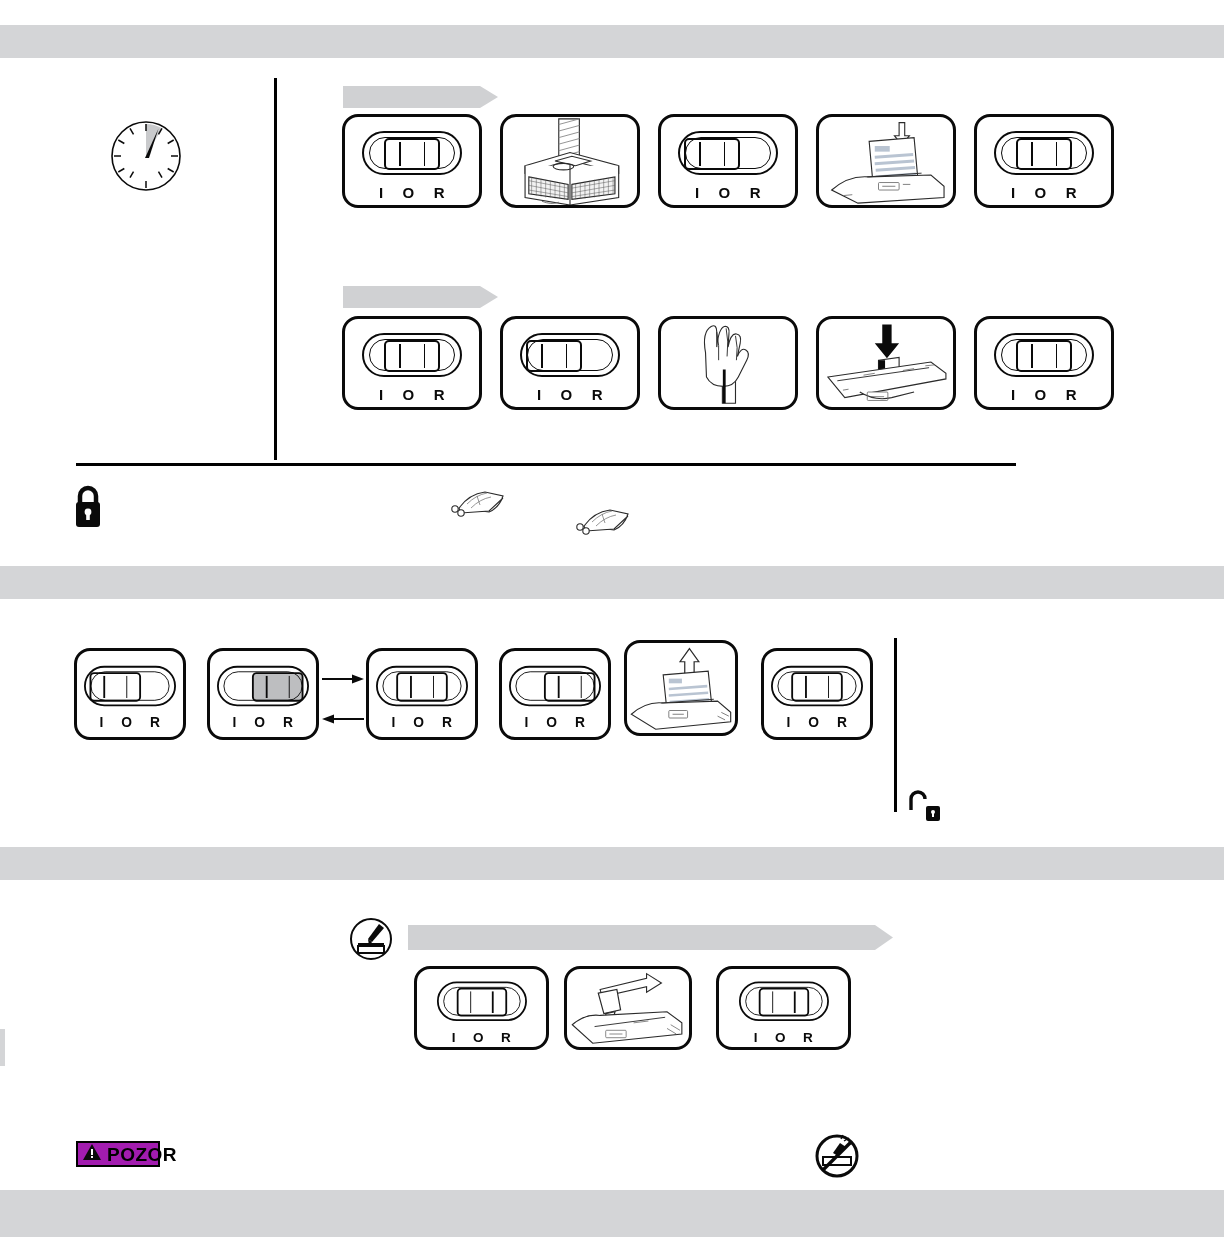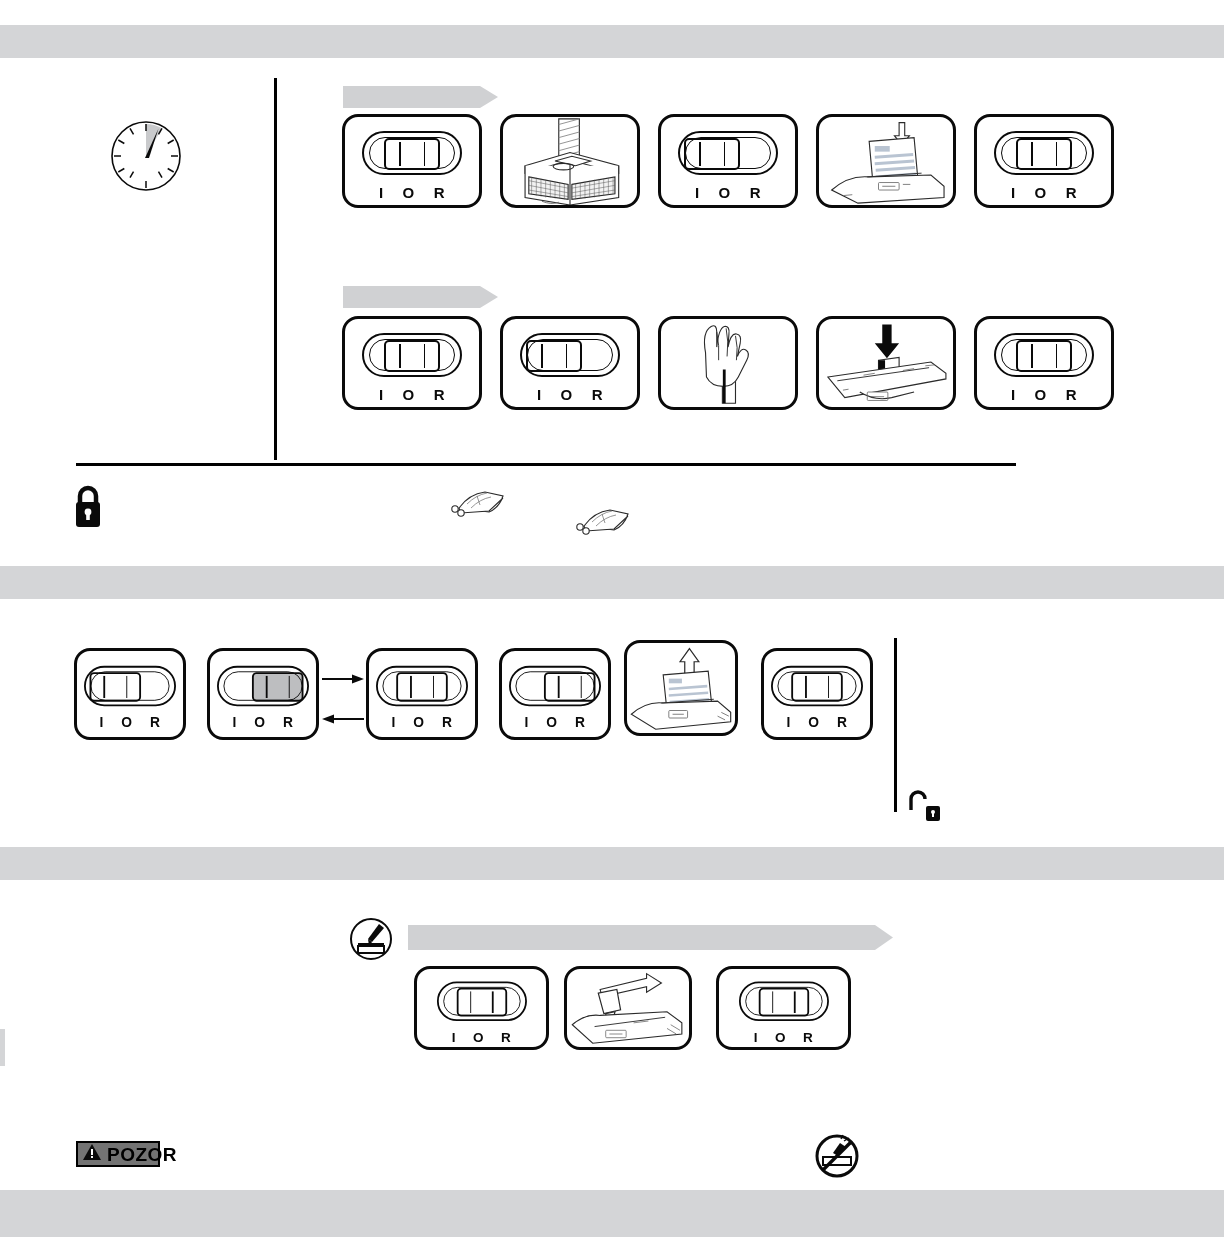--- a/index.html
+++ b/index.html
@@ -133,21 +133,21 @@
   .illus svg { display: block; width: 100%; height: 100%; }
 
   
   .icon-abs { position: absolute; }
   .icon-abs svg { display: block; }
 
   
   .caution {
     position: absolute;
     border: 2.5px solid #000;
-    background: #737373;
+    background: #a21caf;
     display: flex;
     align-items: center;
     gap: 6px;
     padding: 3px 8px 3px 5px;
     box-sizing: border-box;
   }
   .caution-text {
     font-family: "Liberation Sans", sans-serif;
     font-size: 19px;
     font-weight: bold;

